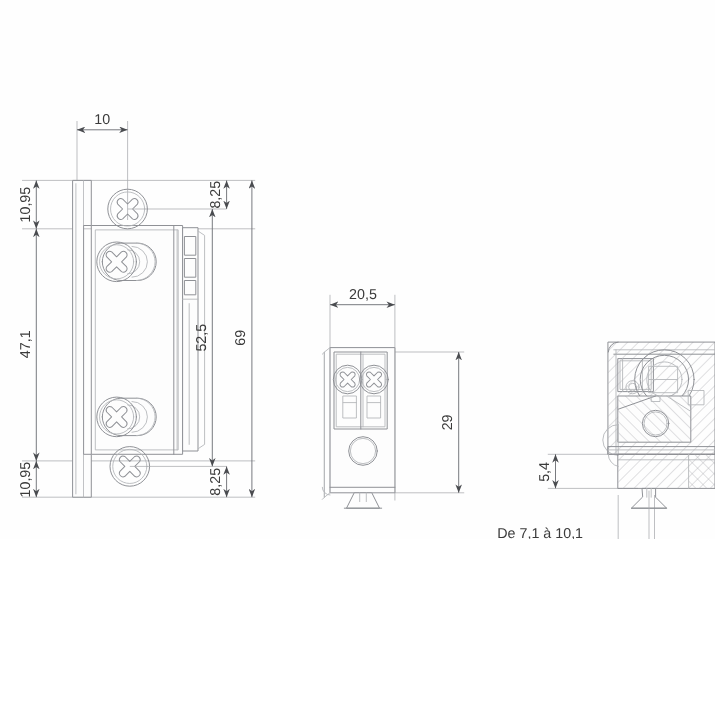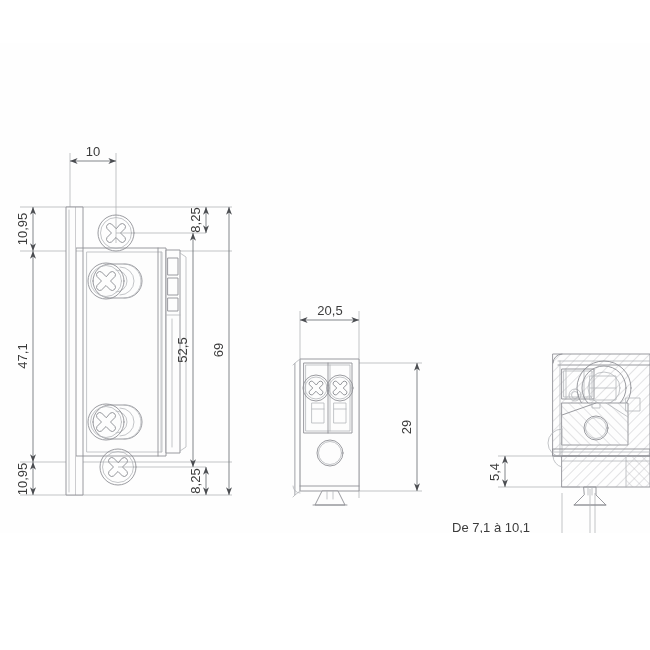--- a/index.html
+++ b/index.html
@@ -7,21 +7,20 @@
     padding: 0;
     background: #ffffff;
   }
   #page {
     position: relative;
     width: 650px;
     height: 490px;
     background: #fefefe;
     font-family: "Liberation Sans", sans-serif;
     overflow: hidden;
-    margin-top: 43px;
   }
   #drawing {
     position: absolute;
     left: 0;
     top: 0;
     width: 650px;
     height: 650px;
   }
   .dimtext {
     font-family: "Liberation Sans", sans-serif;

